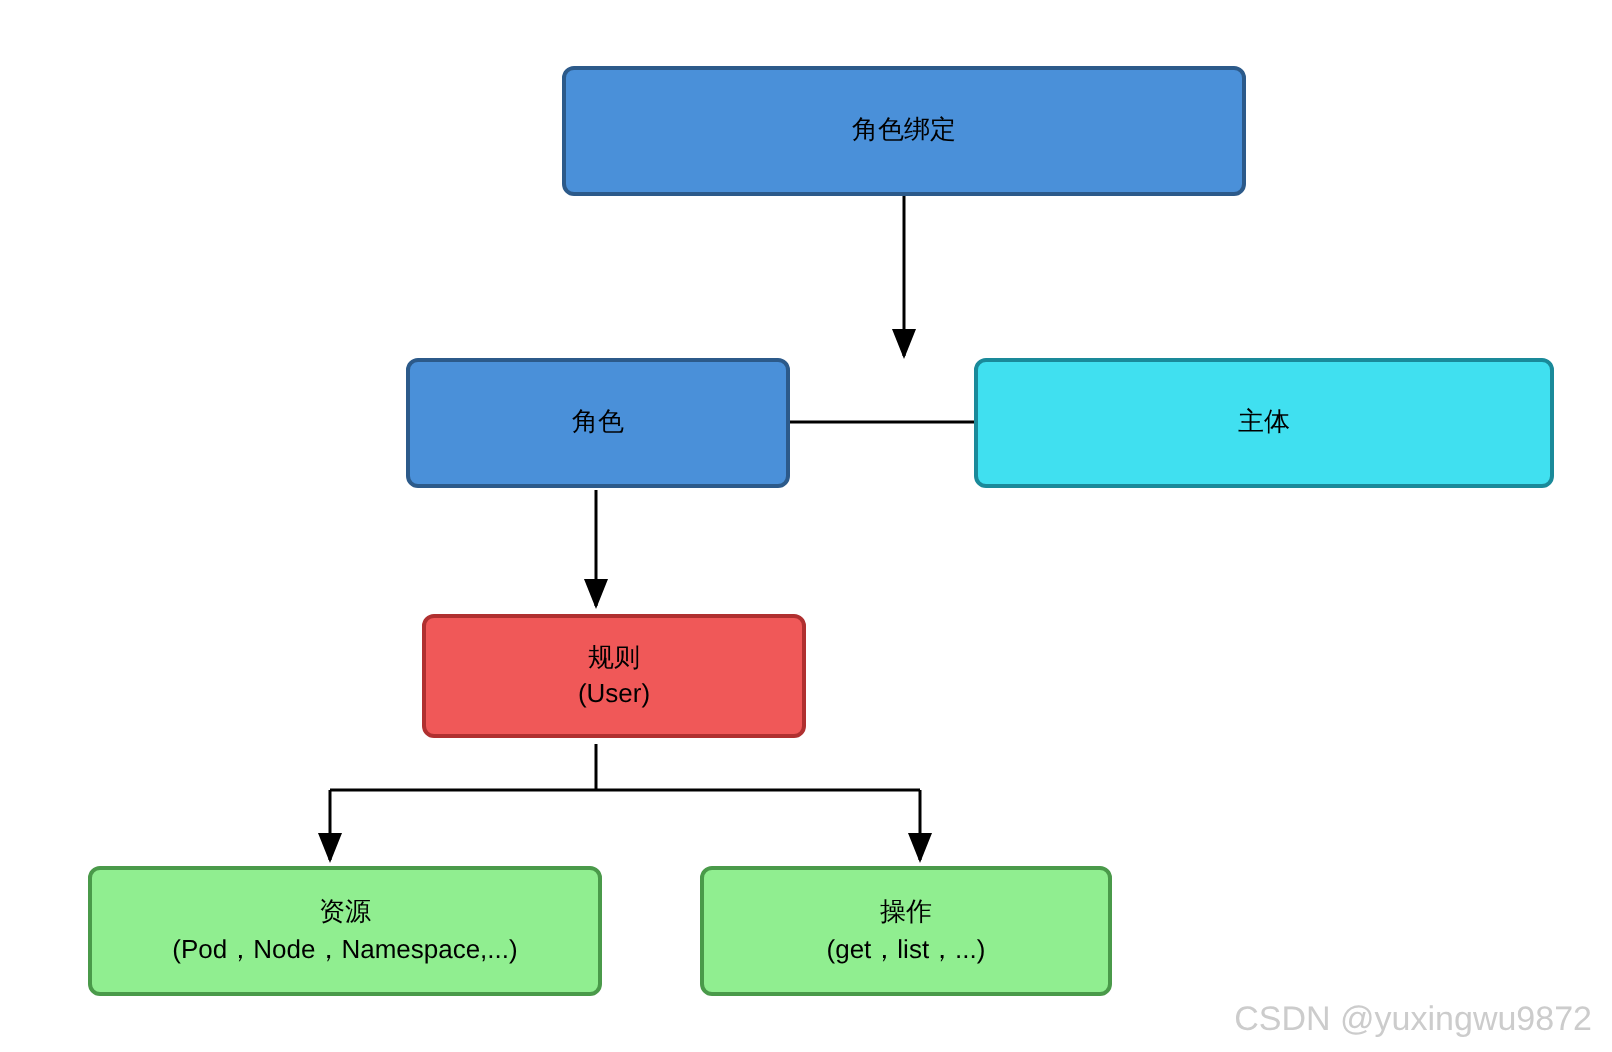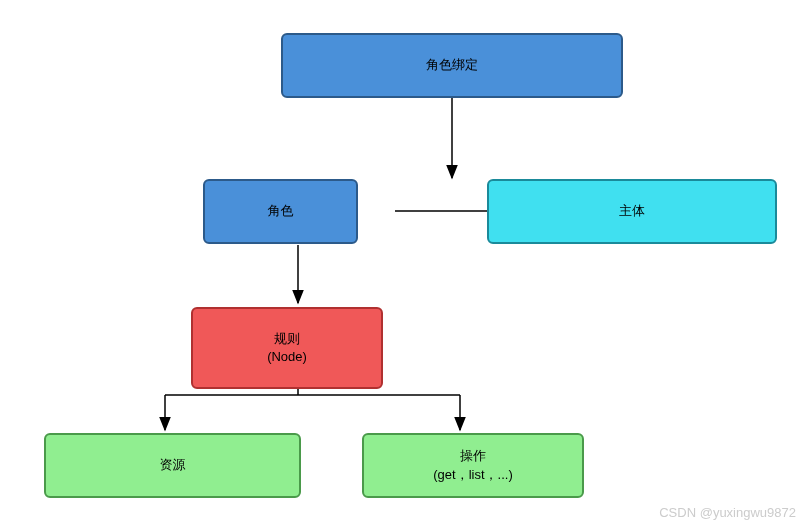--- a/index.html
+++ b/index.html
@@ -50,21 +50,21 @@
       left: 0;
       width: 806px;
       height: 526px;
       pointer-events: none;
     }
     .watermark {
       position: absolute;
       bottom: 6px;
       right: 10px;
       color: #cccccc;
-      font-size: 13px;
+      font-size: 17px;
       font-family: Arial, sans-serif;
     }
   </style>
 </head>
 <body>
 
 <svg class="arrows">
   <defs>
     <marker id="arrowhead" markerWidth="10" markerHeight="8" refX="9" refY="4" orient="auto">
       <polygon points="0 0, 10 4, 0 8" fill="#000"></polygon>
@@ -83,35 +83,36 @@
 
   <line x1="165" y1="395" x2="165" y2="430" stroke="#000" stroke-width="1.5" marker-end="url(#arrowhead)"></line>
 
   <line x1="460" y1="395" x2="460" y2="430" stroke="#000" stroke-width="1.5" marker-end="url(#arrowhead)"></line>
 </svg>
 
 <div class="box blue-box" style="left:281px; top:33px; width:342px; height:65px;">
   <div>角色绑定</div>
 </div>
 
-<div class="box blue-box" style="left:203px; top:179px; width:155px; height:65px;">
+<div class="box blue-box" style="left:203px; top:179px; width:192px; height:65px;">
   <div>角色</div>
 </div>
 
 <div class="box cyan-box" style="left:487px; top:179px; width:290px; height:65px;text-align:center;">
   <div>主体</div>
 </div>
 
-<div class="box red-box" style="left:191px; top:307px; width:192px; height:82px;justify-content:center;">
+<div class="box red-box" style="left:211px; top:307px; width:192px; height:62px;justify-content:center;">
   <div>规则</div>
-  <div>(Node)</div>
+  <div>(User)</div>
 </div>
 
 <div class="box green-box" style="left:44px; top:433px; width:257px; height:65px;">
   <div>资源</div>
+  <div>(Pod，Node，Namespace,...)</div>
 </div>
 
-<div class="box green-box" style="left:350px; top:433px; width:222px; height:65px;margin-left:12px;">
+<div class="box green-box" style="left:350px; top:433px; width:206px; height:65px;">
   <div>操作</div>
   <div>(get，list，...)</div>
 </div>
 
 <div class="watermark">CSDN @yuxingwu9872</div>
 
 </body></html>

